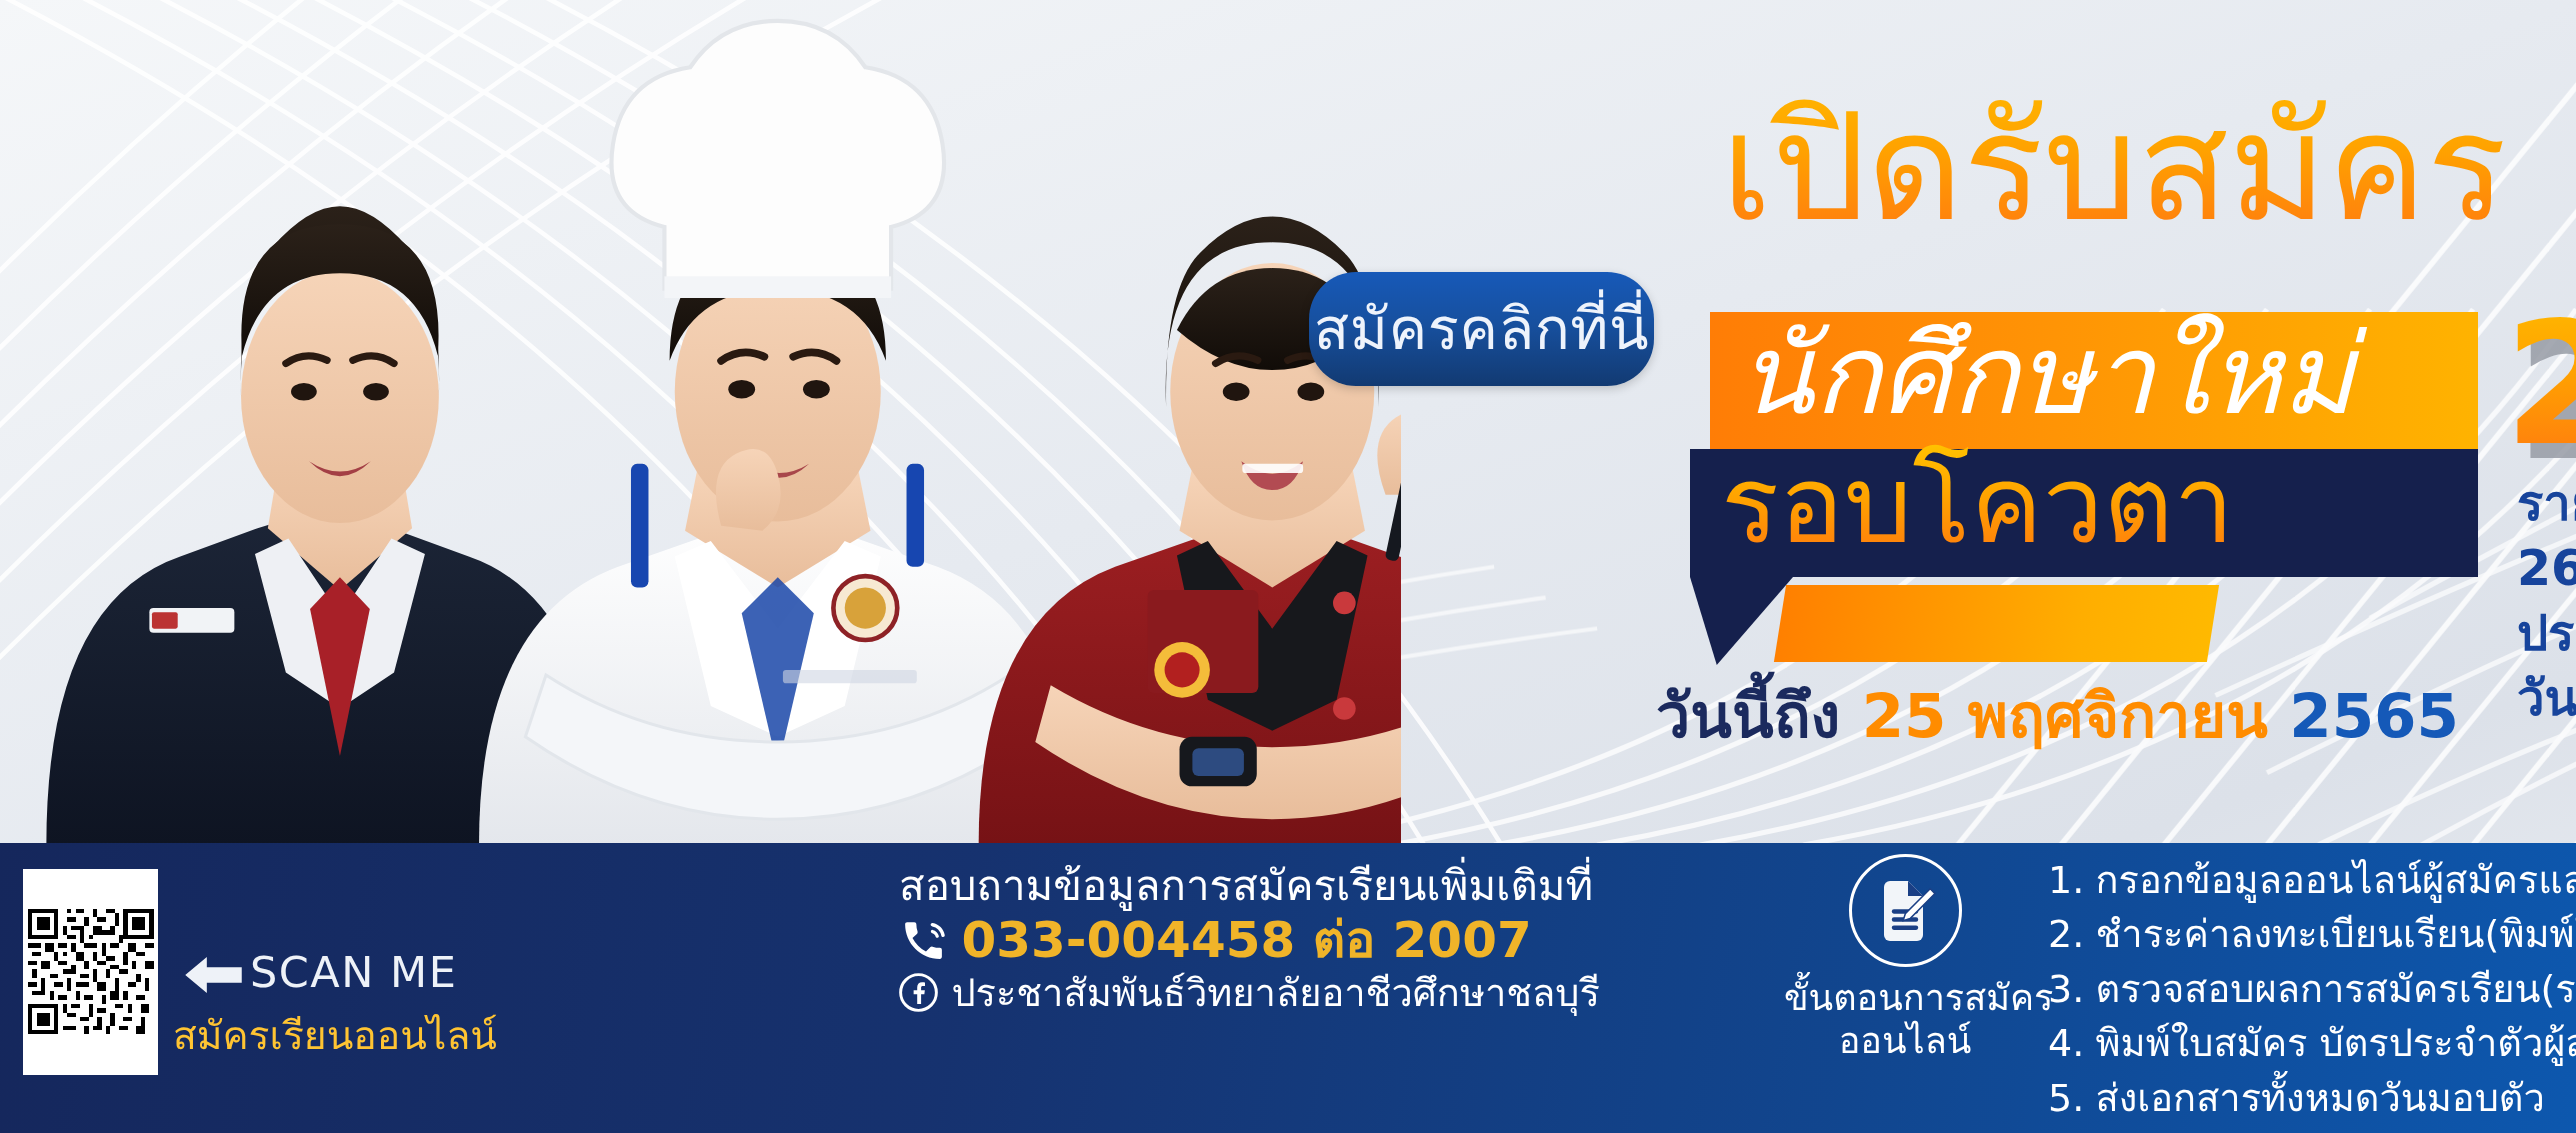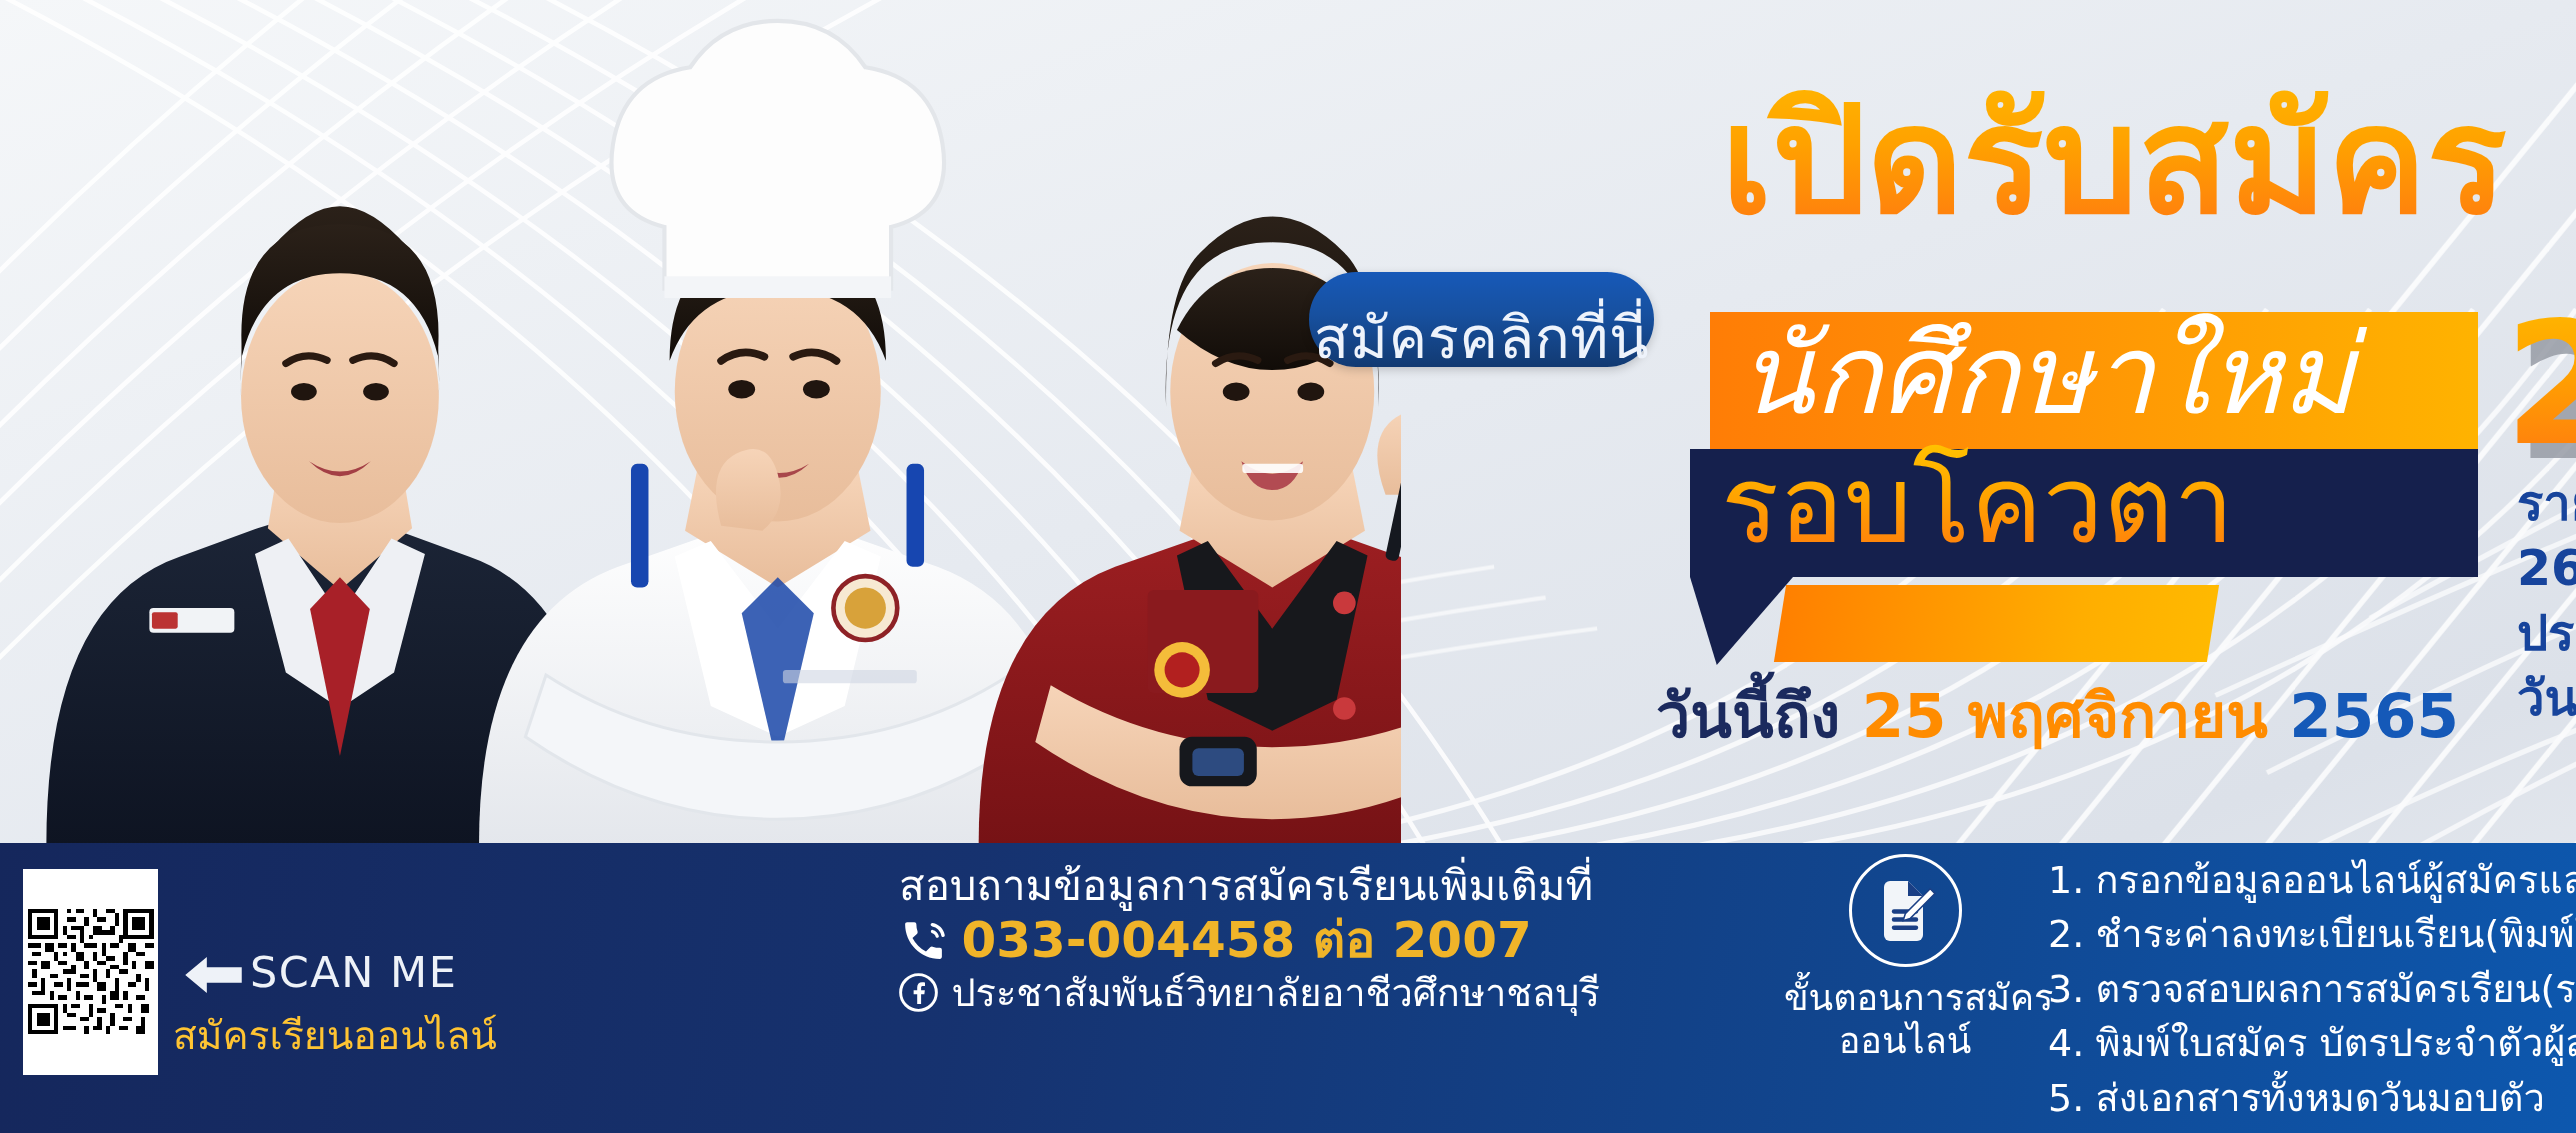--- a/index.html
+++ b/index.html
@@ -16,37 +16,37 @@
 
   
   .bg-mesh{ position:absolute; inset:0; pointer-events:none; }
 
   
   .students{ position:absolute; left:0; top:0; width:1401px; height:845px; }
 
   
   .cta-pill{
     position:absolute; left:1309px; top:272px;
-    width:345px; height:95px;
+    width:345px; height:114px;
     border-radius:47px;
     background:linear-gradient(180deg,#1759b8 0%,#17509f 45%,#123a72 100%);
-    display:flex; align-items:flex-end; justify-content:center;
+    display:flex; align-items:center; justify-content:center;
     box-shadow:0 3.1px 9.3px rgba(0,0,0,.18);
     z-index:40;
   }
   .cta-pill span{
     color:#eef3fb; font-size:58px; line-height:1;
     letter-spacing:0.5px; white-space:nowrap;
     font-family:"DejaVu Sans","Liberation Sans",sans-serif;
   }
 
   
   .headline-1{
-    position:absolute; left:1721px; top:86px;
-    font-size:149px; line-height:1; font-weight:bold; white-space:nowrap;
+    position:absolute; left:1721px; top:93px;
+    font-size:149px; line-height:1; font-weight:normal; white-space:nowrap;
     background:linear-gradient(180deg,#ffb300 0%,#ffa200 38%,#ff7a10 100%);
     -webkit-background-clip:text; background-clip:text;
     color:transparent; -webkit-text-fill-color:transparent;
     z-index:20;
   }
 
   .band-orange{
     position:absolute; left:1710px; top:312px;
     width:768px; height:137px;
     background:linear-gradient(90deg,#ff7d06 0%,#ff9405 45%,#ffb300 100%);

